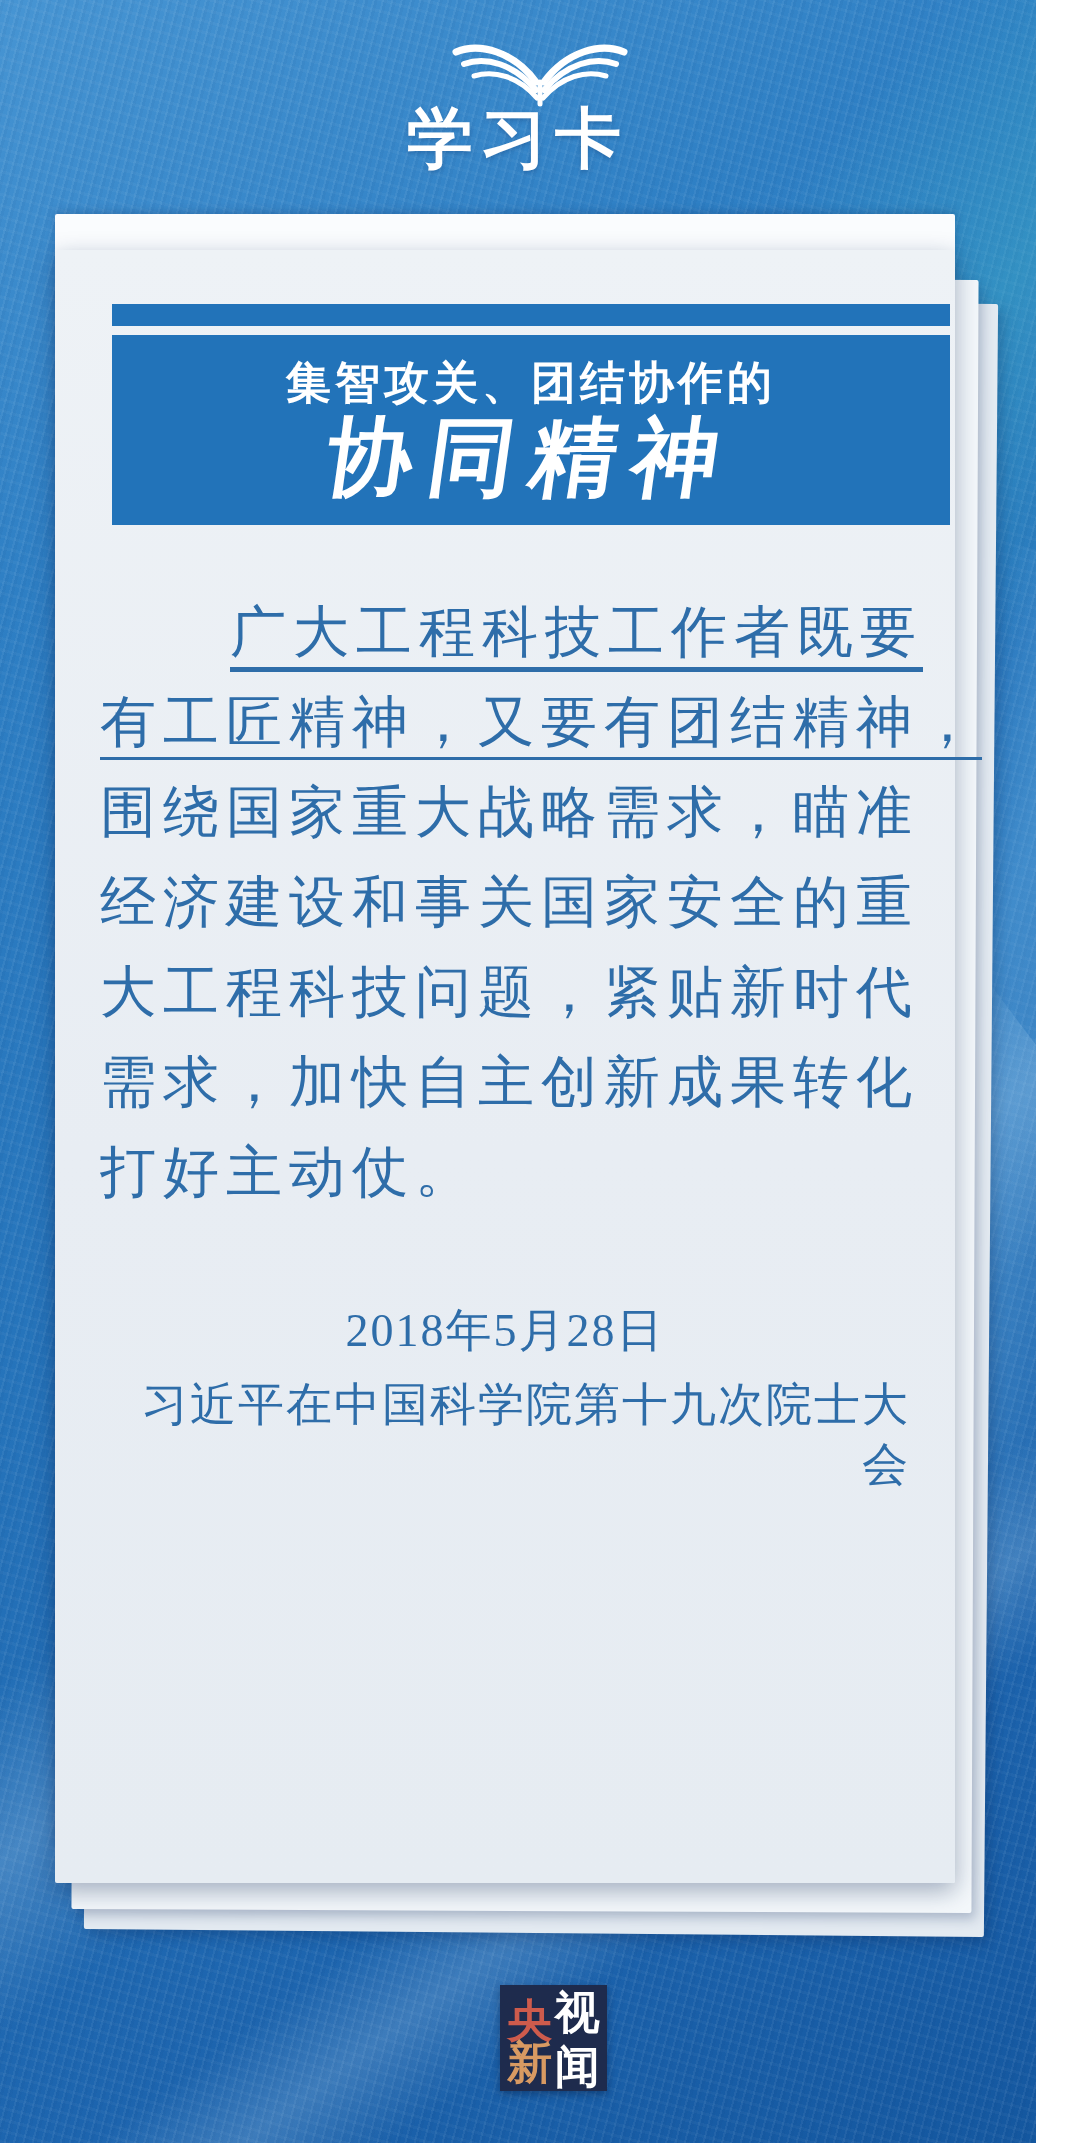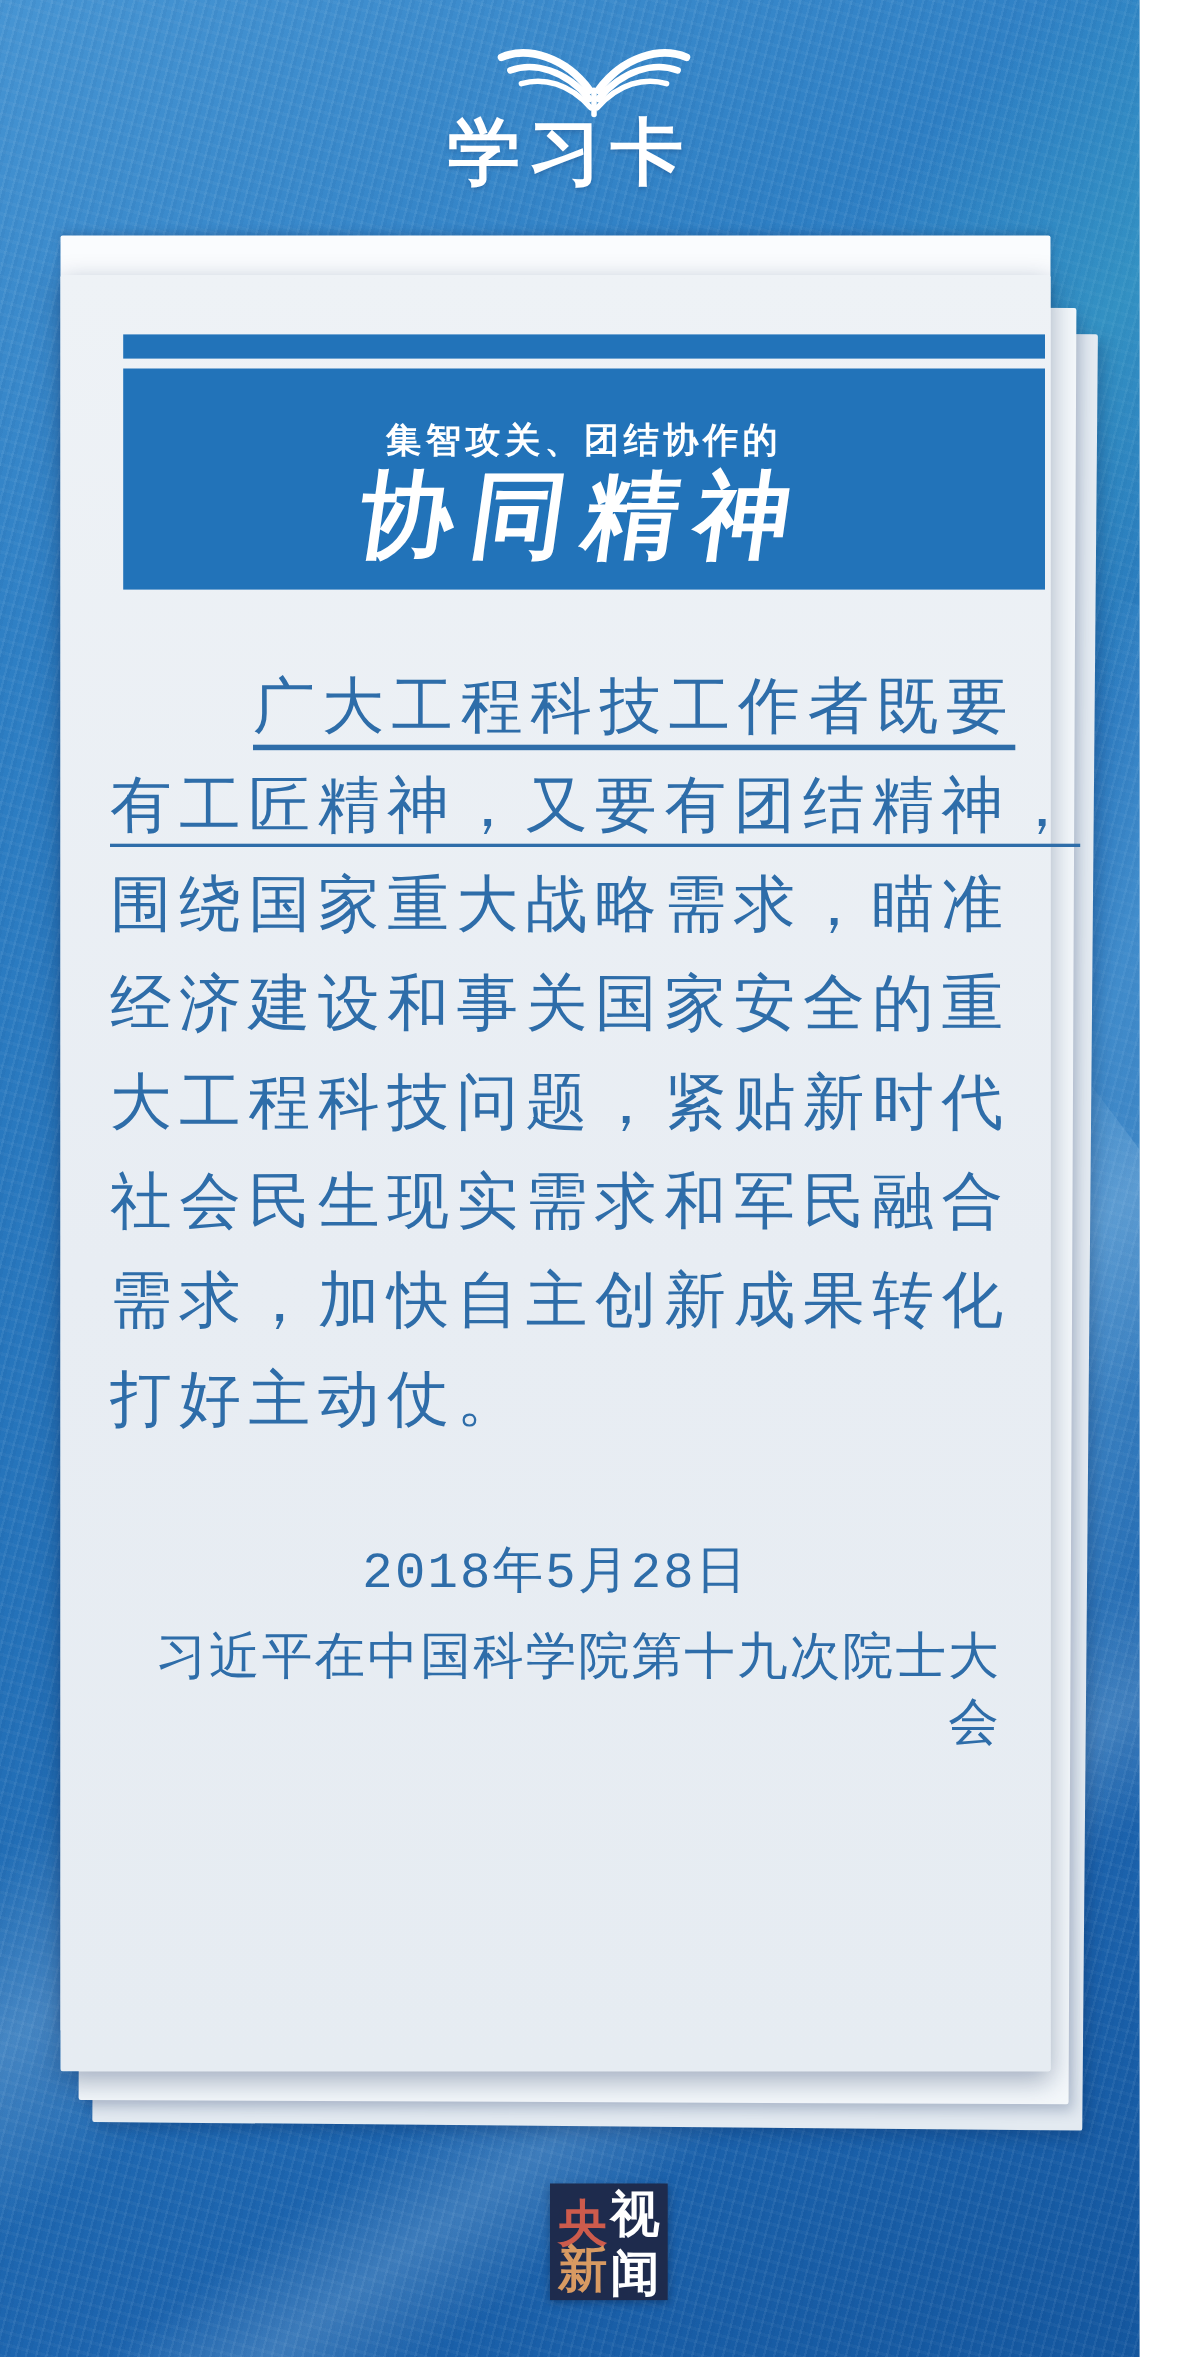--- a/index.html
+++ b/index.html
@@ -40,31 +40,31 @@
     background:linear-gradient(180deg,#eef2f6 0%,#e8edf3 55%,#e6ecf2 100%);
     box-shadow:0 8px 24px rgba(8,35,80,.35);}
 
   .card-title{margin:54px 0 0 0;font-family:"DejaVu Serif","Liberation Serif",serif;
     font-size:76px;line-height:1.2;font-weight:bold;color:#2b72b3;letter-spacing:4px;white-space:nowrap;}
   .title-blank{display:inline-block;width:118px;height:0.9em;border-bottom:7px solid #2b72b3;margin-left:12px;}
 
   .banner-bar{margin:54px 12px 0 12px;margin-right:-40px;height:22px;background:#2273b9;}
   .banner{margin:9px 12px 0 12px;margin-right:-40px;background:#2273b9;color:#ffffff;
     text-align:center;padding:24px 0 22px 0;}
-  .banner-line1{font-size:32px;font-weight:bold;letter-spacing:4px;line-height:1.05;margin-top:25px;}
+  .banner-line1{font-size:45px;font-weight:bold;letter-spacing:4px;line-height:1.05;}
   .banner-line2{font-size:86px;font-weight:bold;letter-spacing:16px;line-height:1.05;
     transform:skewX(-8deg);margin-top:6px;}
 
   .quote-body{margin-top:62px;font-family:"DejaVu Serif","Liberation Serif",serif;
     color:#2e6da9;font-size:56px;}
   .q-line{line-height:90px;letter-spacing:7px;white-space:nowrap;}
   .q-line.u{text-decoration:underline;text-decoration-thickness:3px;text-underline-offset:16px;}
   .q-line.indent{text-indent:130px;text-decoration:underline;}
 
-  .quote-date{margin-top:86px;text-align:center;font-family:Liberation Mono, monospace;
+  .quote-date{margin-top:86px;text-align:center;font-family:Liberation Serif, serif;
     font-size:46px;line-height:1.2;color:#2e6da9;letter-spacing:2px;}
   .quote-attr{text-align:right;font-family:"DejaVu Serif","Liberation Serif",serif;
     font-size:46px;line-height:60px;color:#2e6da9;letter-spacing:2px;}
   .quote-attr.first{margin-top:16px;}
 
   
   .logo{position:absolute;left:500px;top:1985px;width:107px;height:106px;background:#1e2b4d;
     display:grid;grid-template-columns:1fr 1fr;align-items:center;justify-items:center;
     box-sizing:border-box;padding:8px 6px;font-weight:bold;font-size:45px;line-height:1;
     box-shadow:0 3px 8px rgba(5,20,50,.4);}
@@ -109,21 +109,20 @@
         <div class="banner-line1">集智攻关、团结协作的</div>
         <div class="banner-line2">协同精神</div>
       </div>
 
       <div class="quote-body">
         <div class="q-line u indent">广大工程科技工作者既要</div>
         <div class="q-line u">有工匠精神，又要有团结精神，</div>
         <div class="q-line">围绕国家重大战略需求，瞄准</div>
         <div class="q-line">经济建设和事关国家安全的重</div>
         <div class="q-line">大工程科技问题，紧贴新时代</div>
-        <div class="q-line">社会民生现实需求和军民融合</div>
         <div class="q-line">需求，加快自主创新成果转化</div>
         <div class="q-line">打好主动仗。</div>
       </div>
 
       <div class="quote-date">2018年5月28日</div>
       <div class="quote-attr first">习近平在中国科学院第十九次院士大会</div>
 
     </div>
   </div>
 

